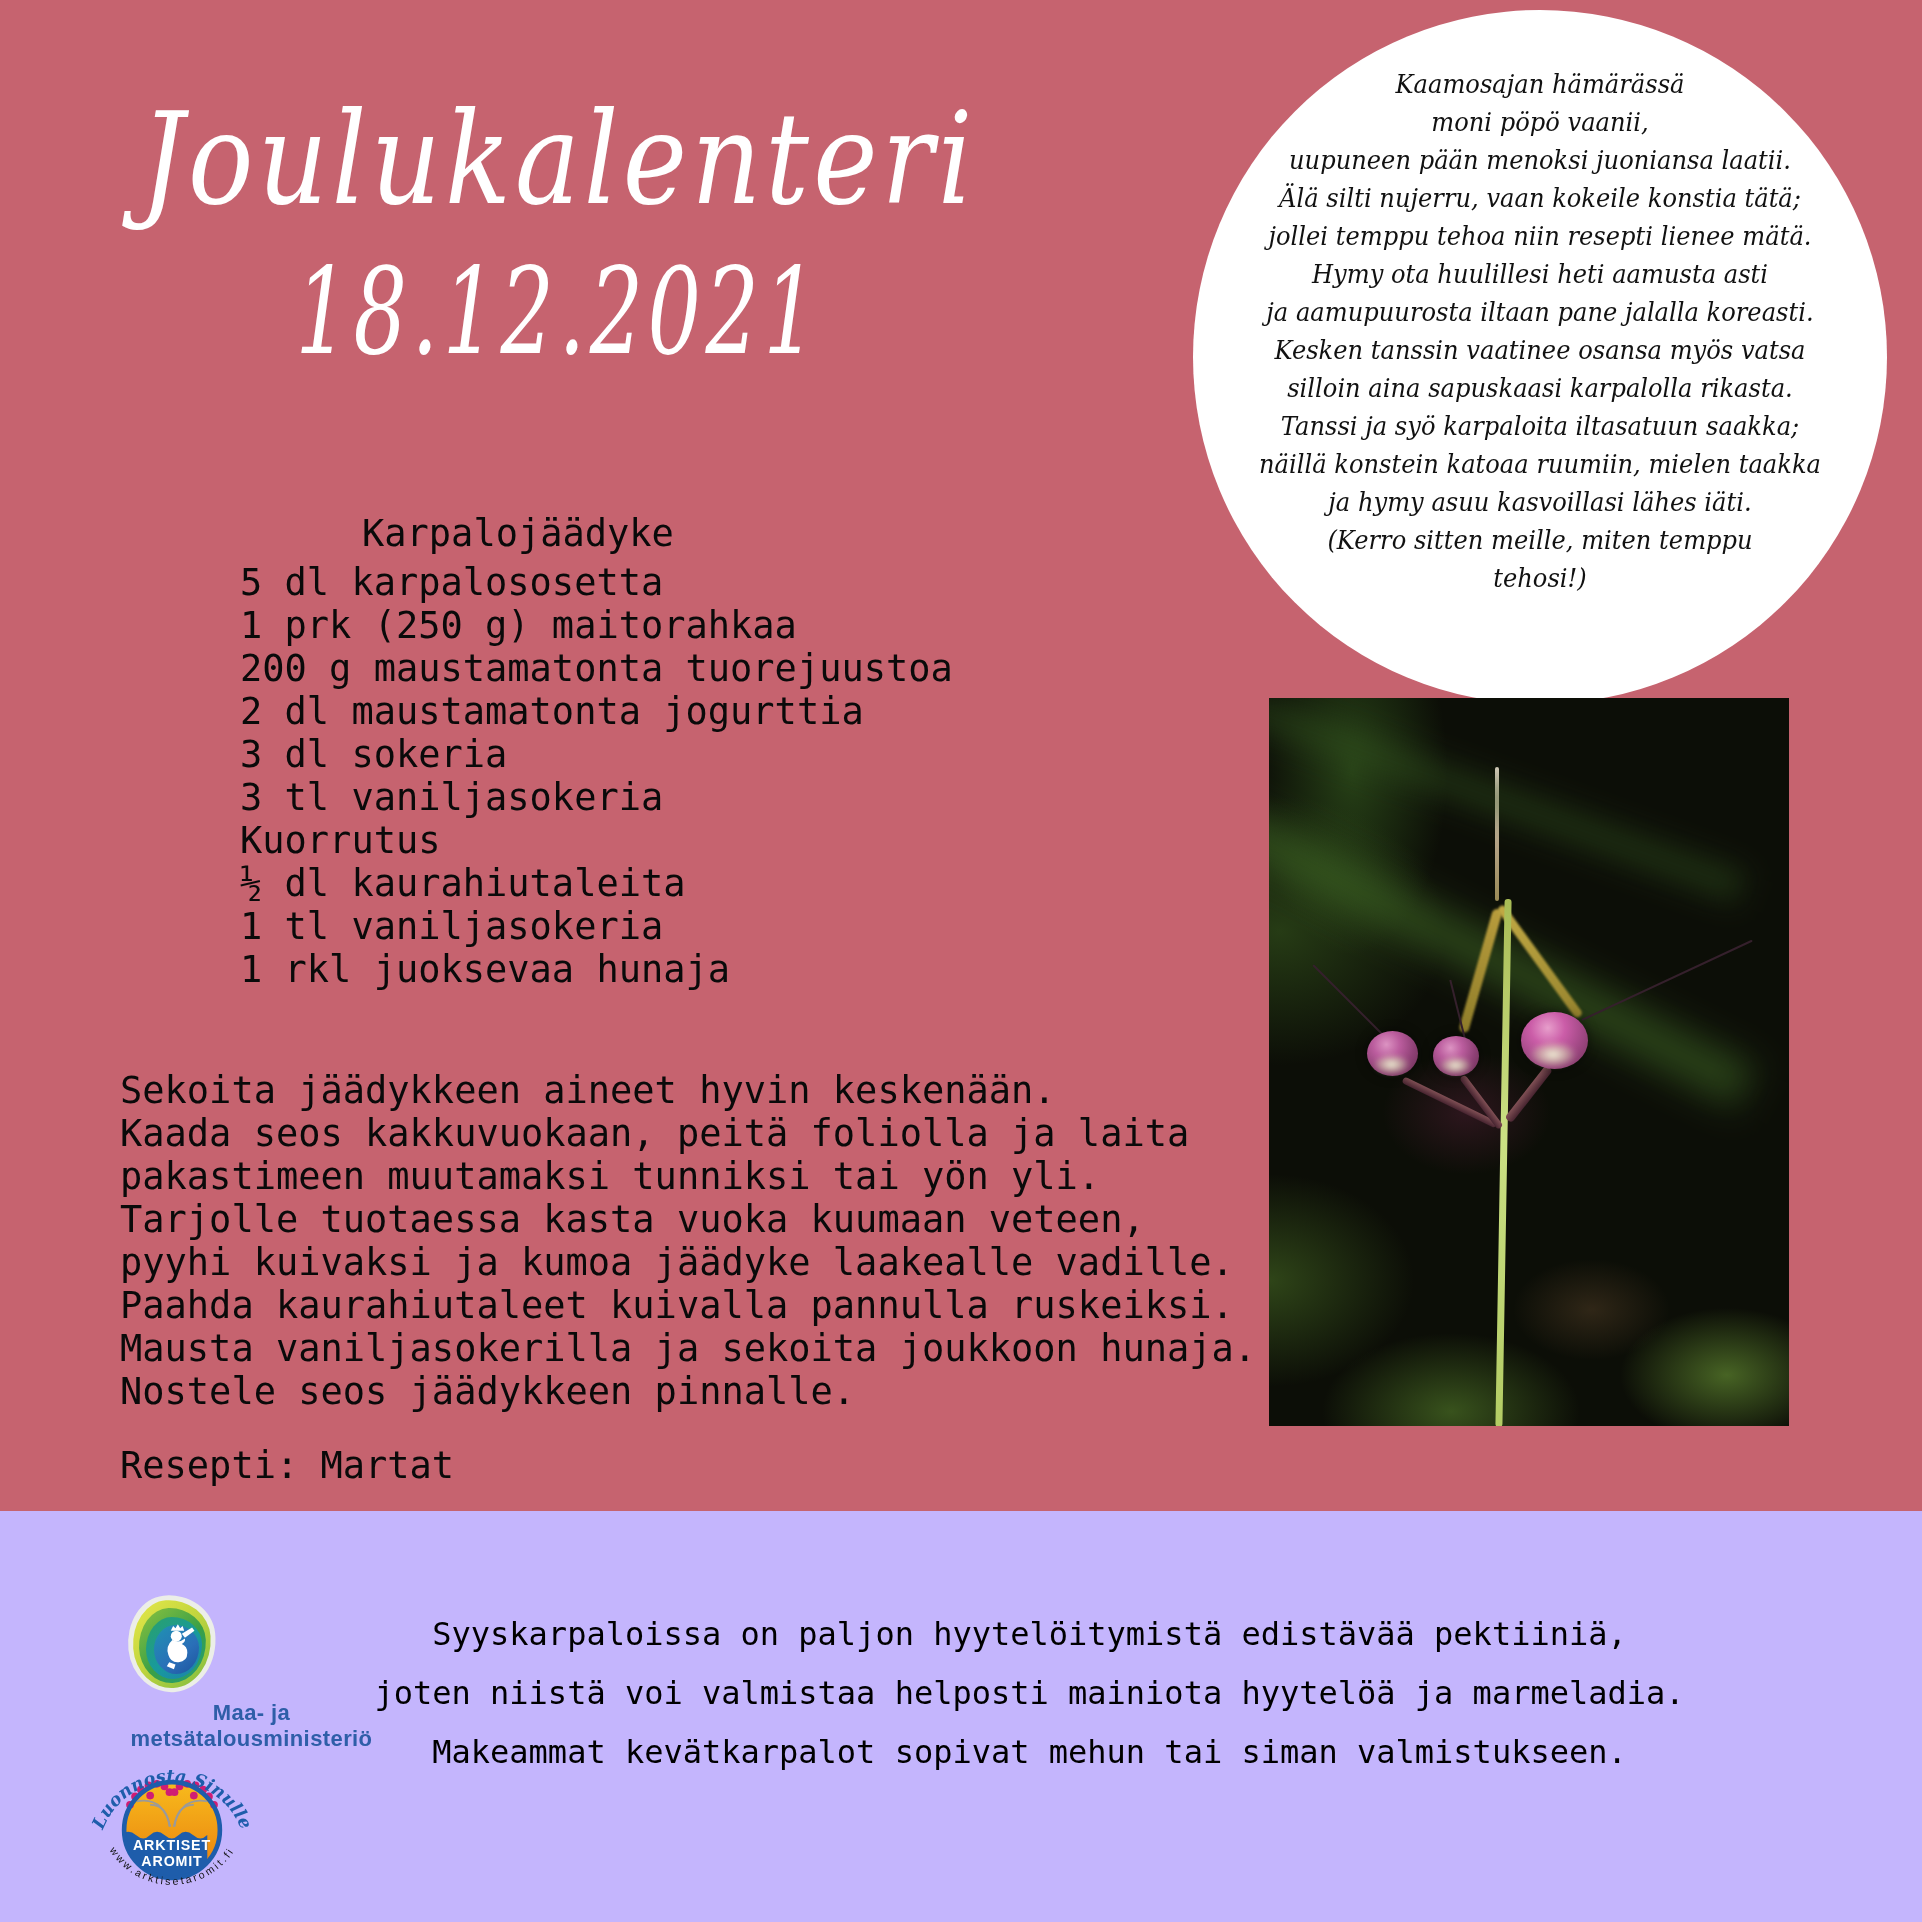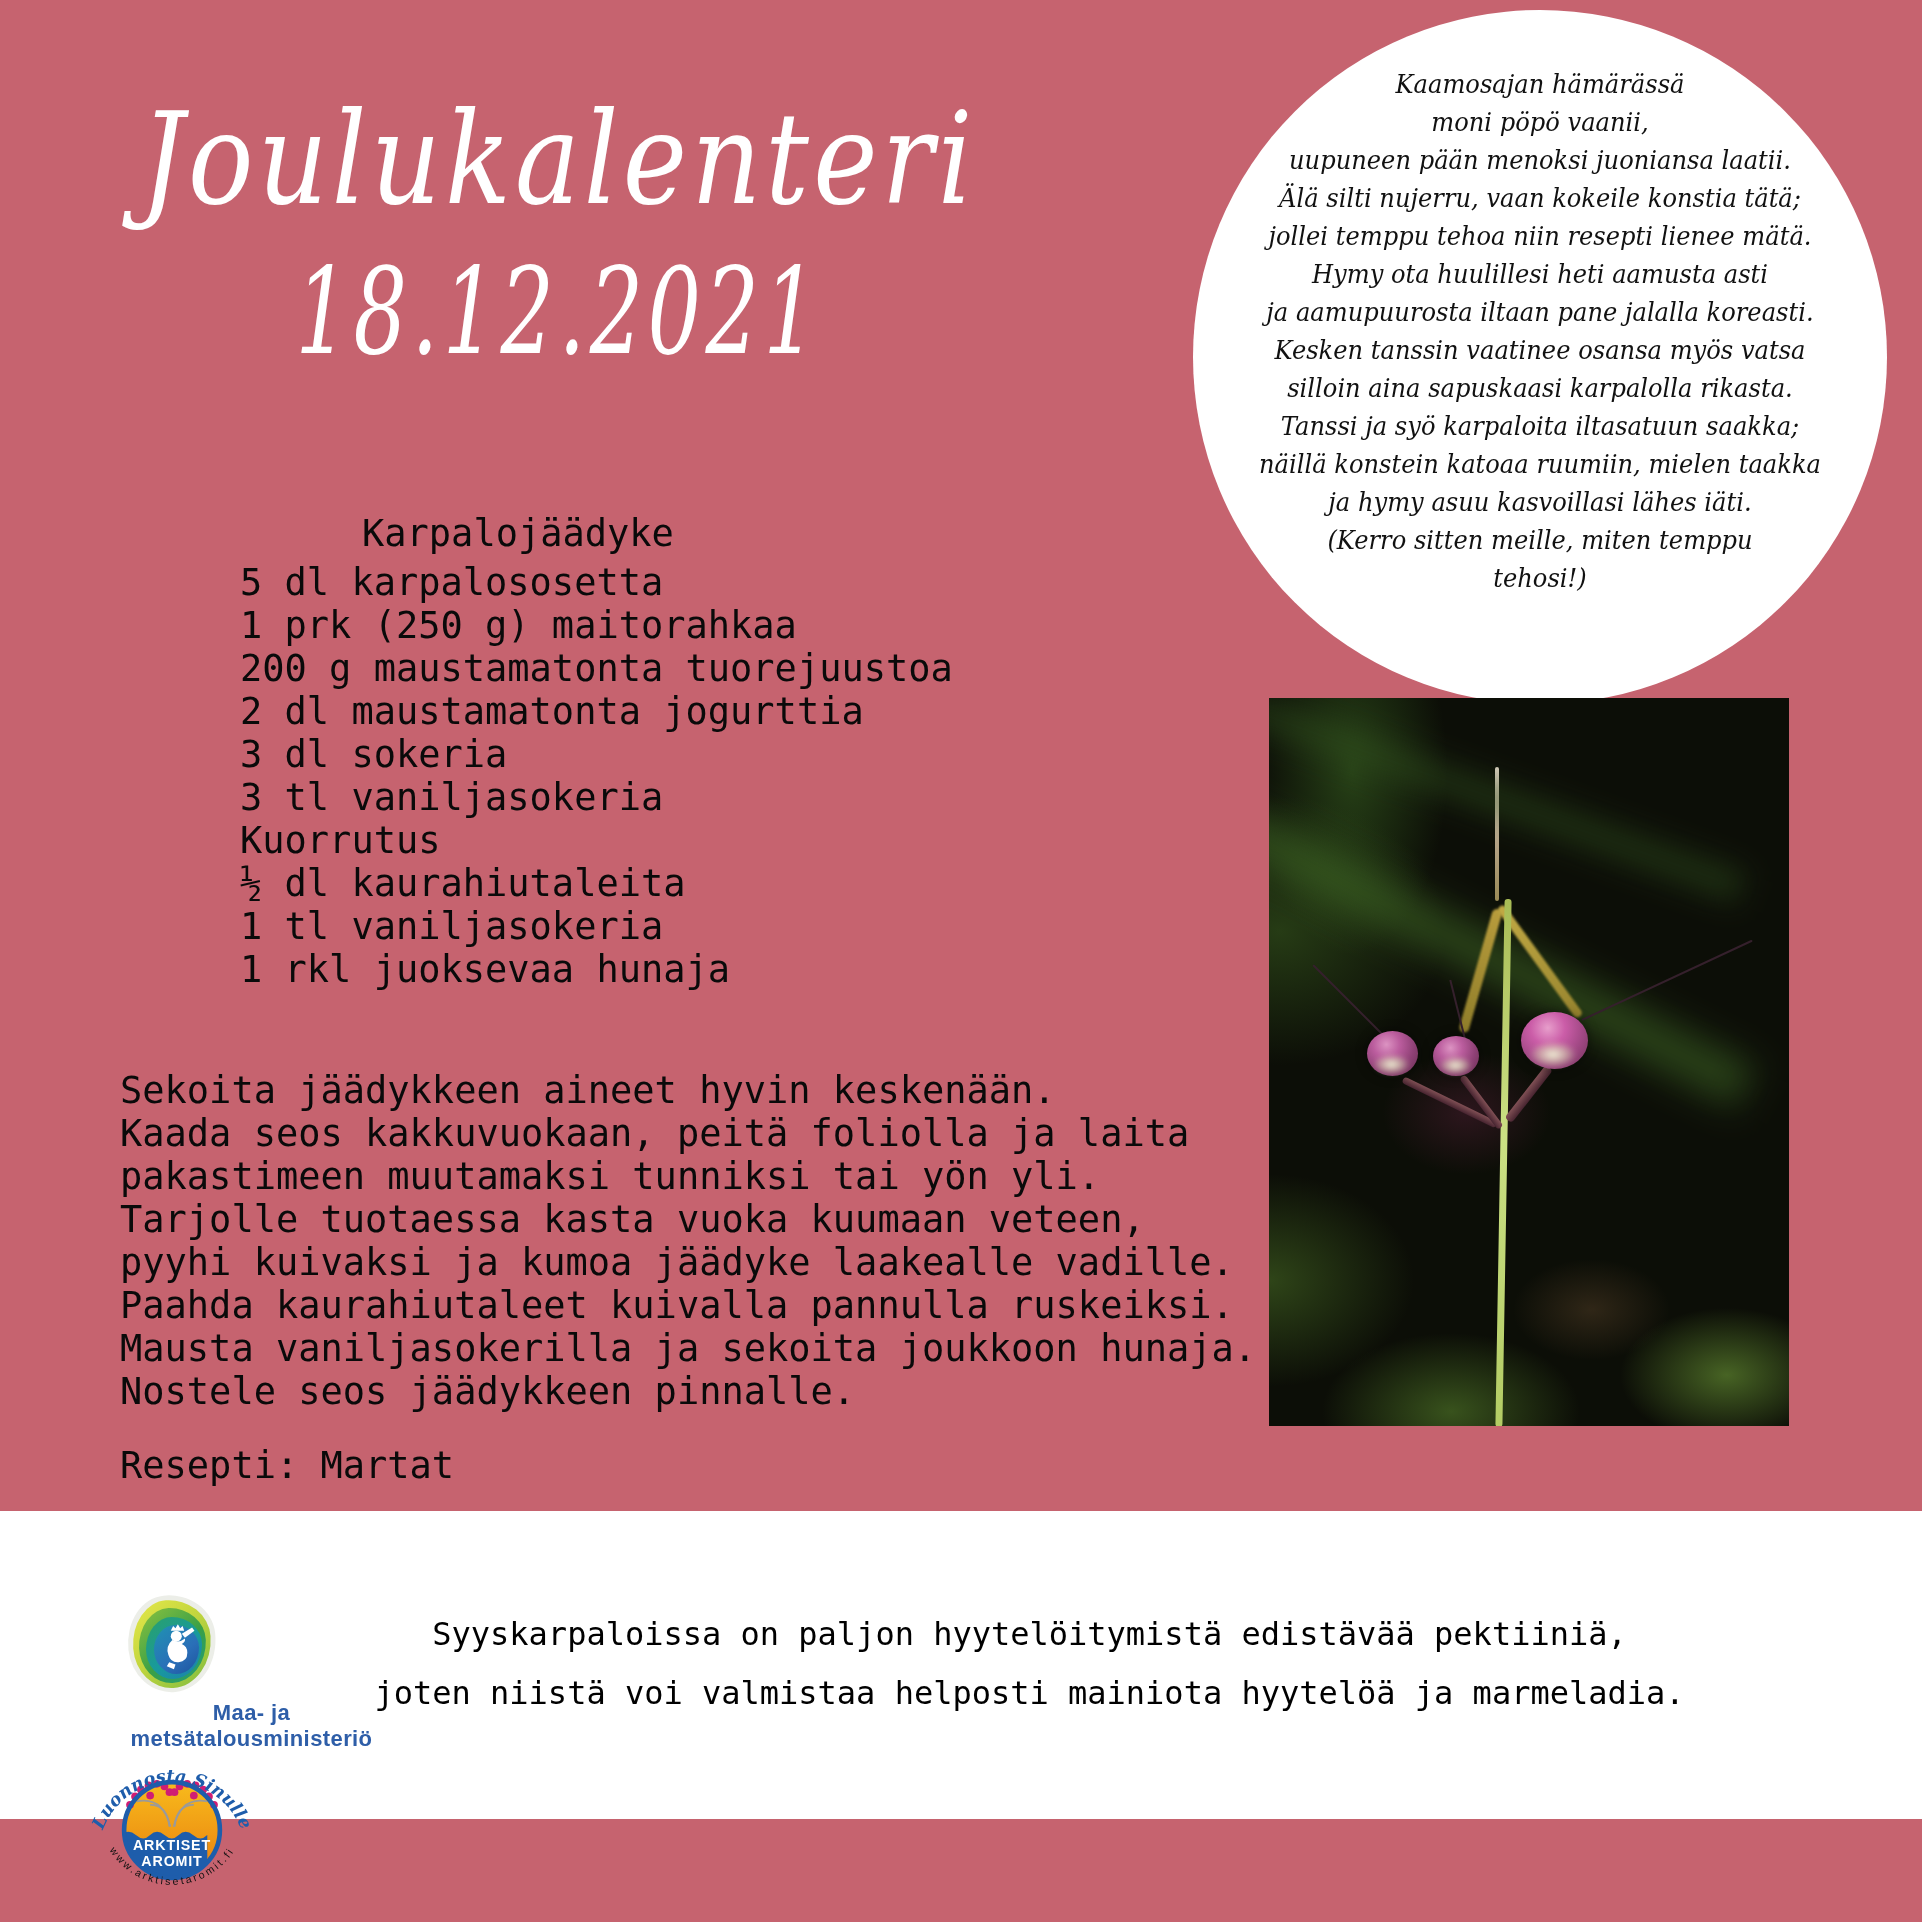--- a/index.html
+++ b/index.html
@@ -114,22 +114,22 @@
     position:absolute;left:12%;bottom:0.8px;width:72%;height:48%;
     border-radius:50%;filter:blur(2.4px);
     background:radial-gradient(closest-side, rgba(242,247,216,.95), rgba(222,236,180,.45) 60%, transparent);
   }
   .b1{left:98px;top:333px;width:51px;height:45px;}
   .b2{left:164px;top:338px;width:46px;height:40px;}
   .b3{left:252px;top:314px;width:67px;height:57px;
       background:radial-gradient(circle at 40% 28%, #e79ecb 0%, #cb5da8 30%, #a04884 62%, #6e3156 100%);}
   
   .footer{
-    position:absolute;left:0;top:1511px;width:1923px;height:308px;
-    background:#ffffff;
+    position:absolute;left:0;top:1511px;width:1923px;height:412px;
+    background:#c4b5fd;
   }
   .footer-text{
     position:absolute;left:319px;top:94px;width:1421px;
     text-align:center;
     font-size:32px;line-height:59px;color:#000;
     white-space:nowrap;
   }
   
   .ministry{position:absolute;left:120px;top:84px;width:263px;}
   .mblob{position:absolute;border-radius:46% 54% 52% 48% / 52% 44% 56% 48%;}
@@ -200,20 +200,21 @@
       </div>
     <div class="el berry b3">
         <div class="pale"></div>
       </div>
   </div>
 
   <div class="footer">
     <div class="footer-text">
         <div class="footer-line">Syyskarpaloissa on paljon hyytelöitymistä edistävää pektiiniä,</div>
         <div class="footer-line">joten niistä voi valmistaa helposti mainiota hyytelöä ja marmeladia.</div>
+        <div class="footer-line">Makeammat kevätkarpalot sopivat mehun tai siman valmistukseen.</div>
       </div>
 
     <div class="ministry">
       <div class="mblob mb0"></div>
       <div class="mblob mb1"></div>
       <div class="mblob mb2"></div>
       <div class="mblob mb3"></div>
       <div class="mblob mb4"></div>
       <svg class="lion" viewBox="0 0 52 60">
         <g fill="#ffffff">

